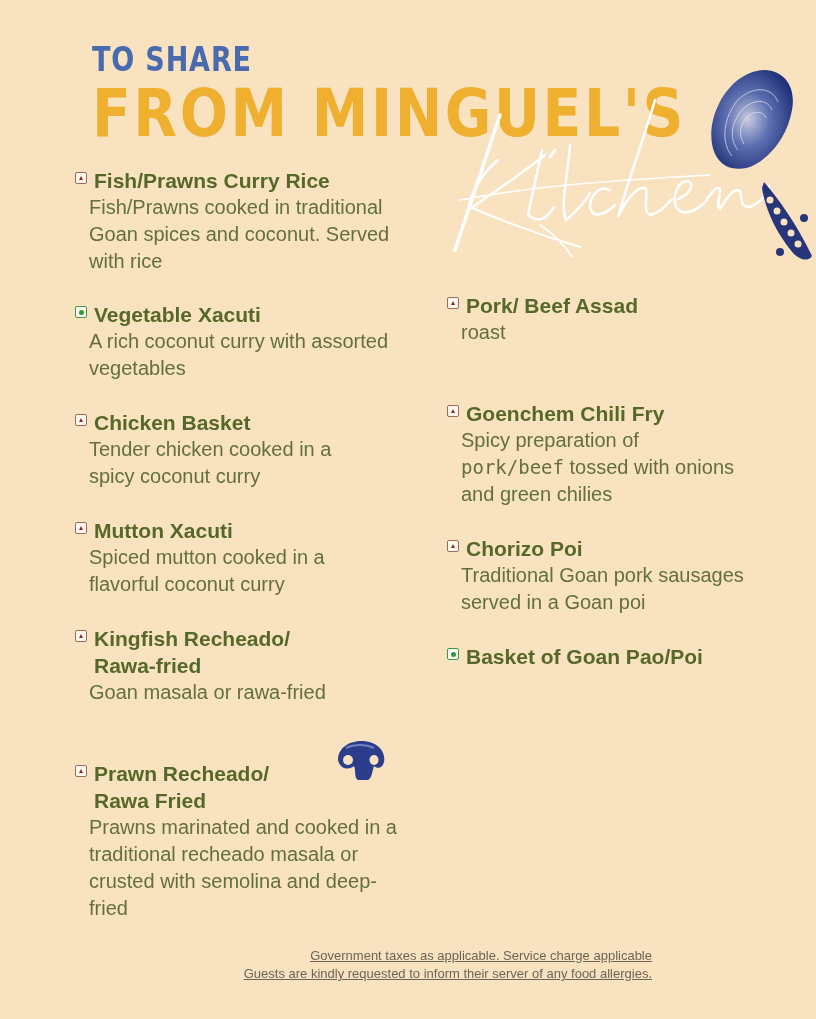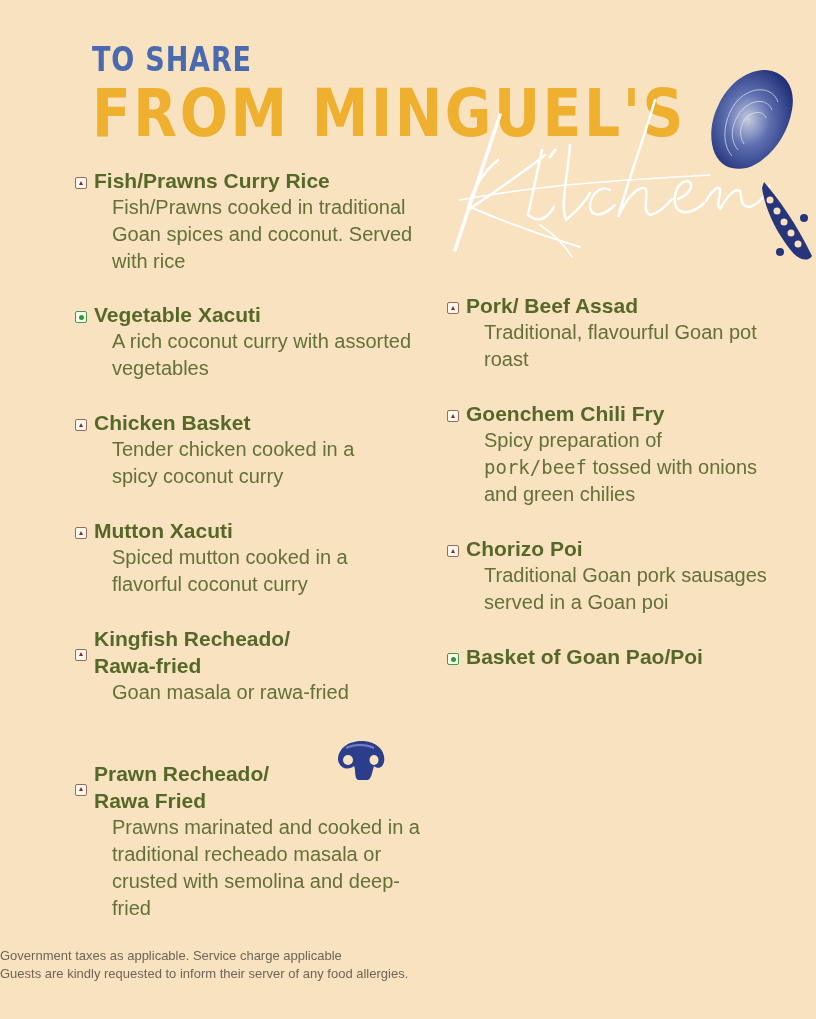--- a/index.html
+++ b/index.html
@@ -24,47 +24,47 @@
       margin: 0; line-height: 76px;
     }
     .script-kitchen {
       position: absolute; left: 450px; top: 95px; width: 320px; height: 165px;
     }
     .oyster { position: absolute; left: 706px; top: 66px; }
     .peapod { position: absolute; left: 756px; top: 178px; }
     .mushroom { position: absolute; left: 334px; top: 738px; }
 
     .item { position: absolute; color: #5b6a30; }
-    .item .head { display: flex; align-items: center; }
+    .item .head { display: flex; align-items: flex-start; }
     .item .badge {
       width: 12px; height: 12px; margin-right: 7px; margin-top: 5px;
       border: 1.3px solid #9a6a5a; border-radius: 2px; background: #fff8ee;
       box-sizing: border-box; position: relative; flex: none;
     }
     .item .badge.veg { border-color: #3d9a4a; }
     .badge .mark-nonveg {
       position: absolute; left: 2.5px; top: 2.5px; width: 0; height: 0;
       border-left: 2.5px solid transparent; border-right: 2.5px solid transparent;
       border-bottom: 4.5px solid #8a2a22;
     }
     .badge .mark-veg {
       position: absolute; left: 2.5px; top: 2.5px; width: 5px; height: 5px;
       border-radius: 50%; background: #2a9a3a;
     }
     .item .name {
       font-size: 21px; font-weight: bold; line-height: 27px; color: #55682a;
     }
     .item .desc {
-      font-size: 20px; line-height: 27px; margin-left: 37px; color: #63703a;
+      font-size: 20px; line-height: 27px; margin-left: 14px; color: #63703a;
     }
     .item .desc b { font-family: "DejaVu Sans Mono", monospace; font-weight: normal; font-size: 19px; }
 
     .footer {
       position: absolute; left: 0; width: 652px; top: 947px;
-      text-align: left; color: #6d6557; font-size: 13px; line-height: 18px;
+      text-align: right; color: #6d6557; font-size: 13px; line-height: 18px; text-decoration: underline;
     }
   </style>
 </head>
 <body>
 
 <h2 class="title-small">TO SHARE</h2>
 <h1 class="title-big">FROM MINGUEL'S</h1>
 
 <svg class="script-kitchen" viewBox="0 0 320 165" fill="none" stroke="#ffffff" stroke-linecap="round" stroke-width="3">
   <path d="M50 20 L5 155" stroke-width="3.5"></path>
@@ -206,21 +206,20 @@
 </div>
 
 <div class="item" style="left:447px; top:292px;">
   <div class="head">
       <span class="badge">
         <span class="mark-nonveg"></span>
       </span>
     <span class="name">Pork/ Beef Assad</span>
     </div>
   <div class="desc">
-    <div>Traditional, flavourful Goan pot</div>
       <div>roast</div>
   </div>
 </div>
 
 <div class="item" style="left:447px; top:400px;">
   <div class="head">
       <span class="badge">
         <span class="mark-nonveg"></span>
       </span>
     <span class="name">Goenchem Chili Fry</span>

